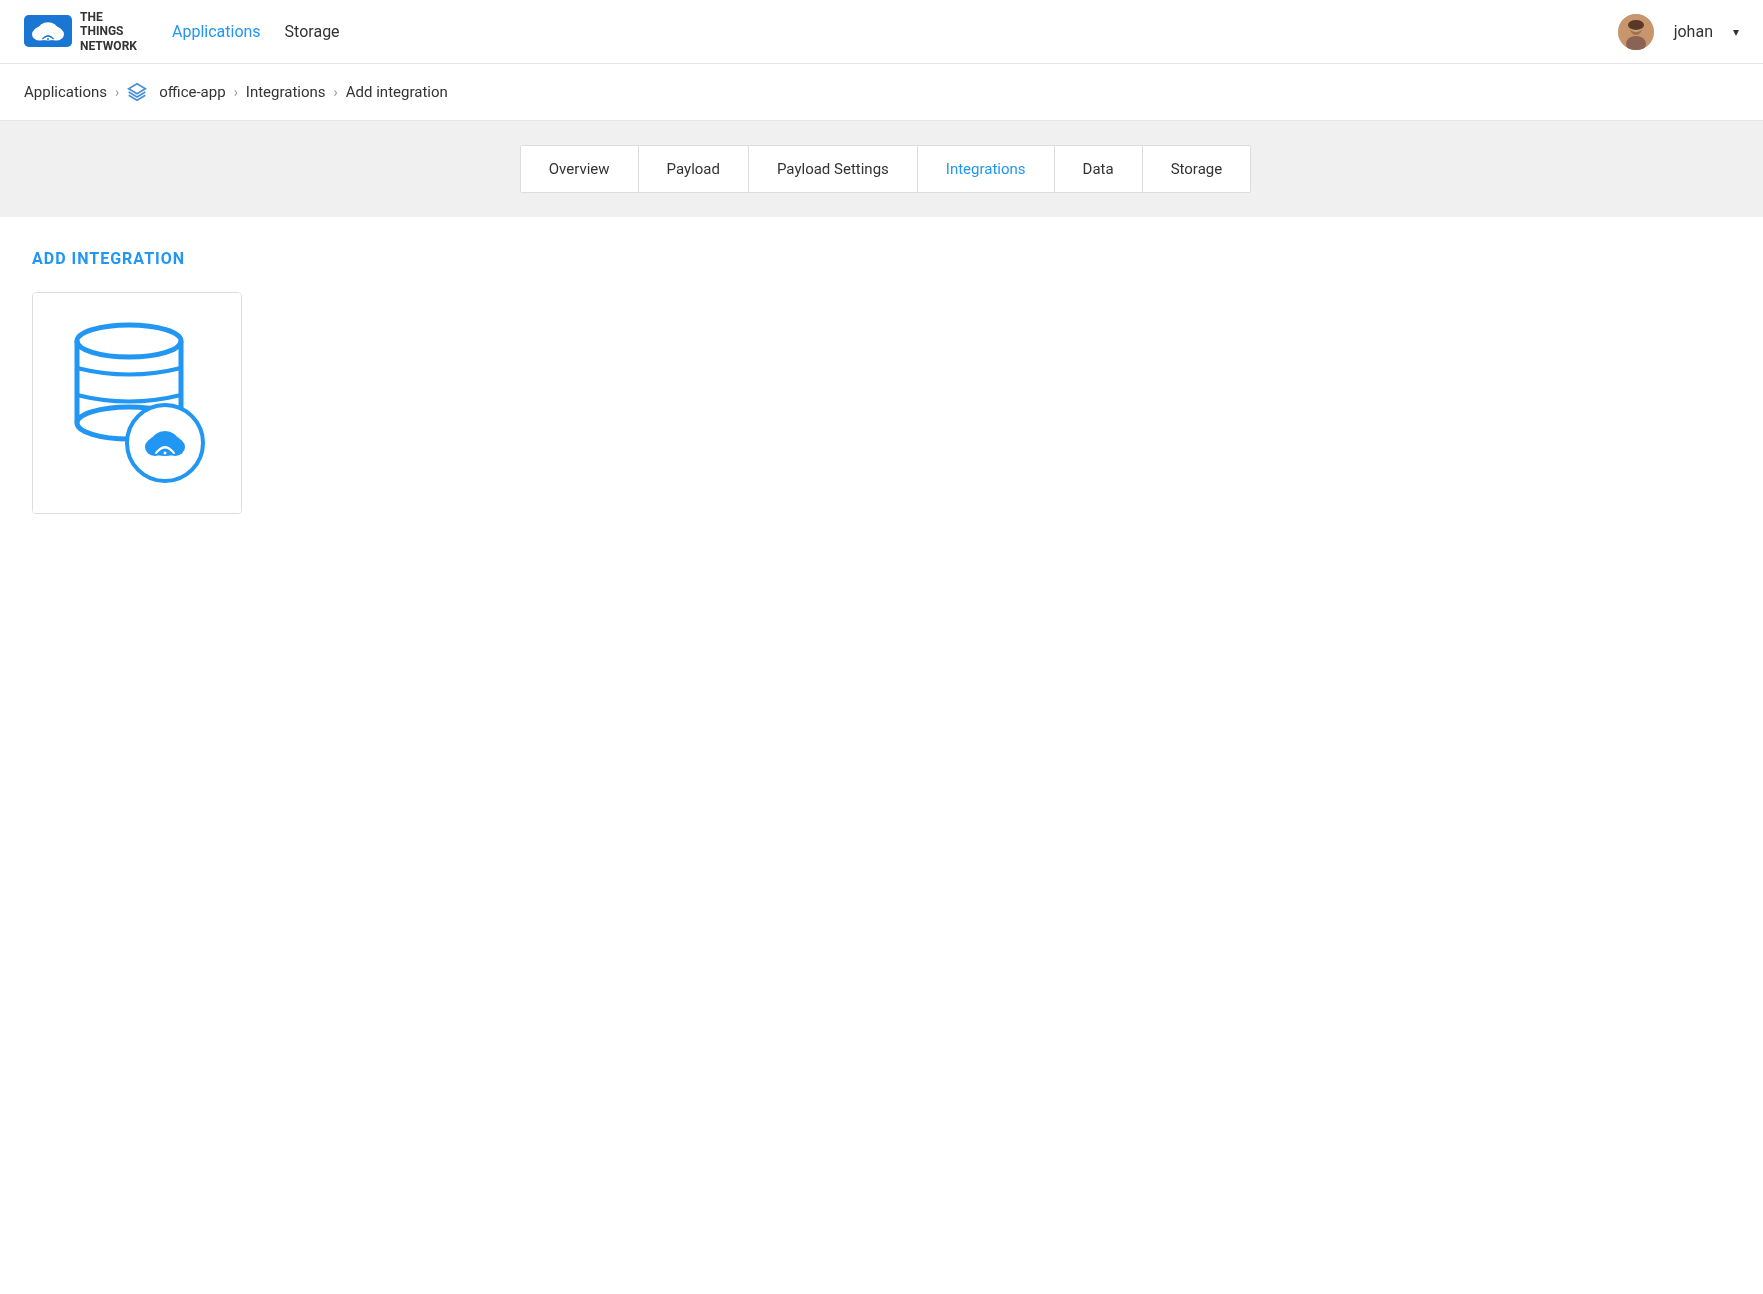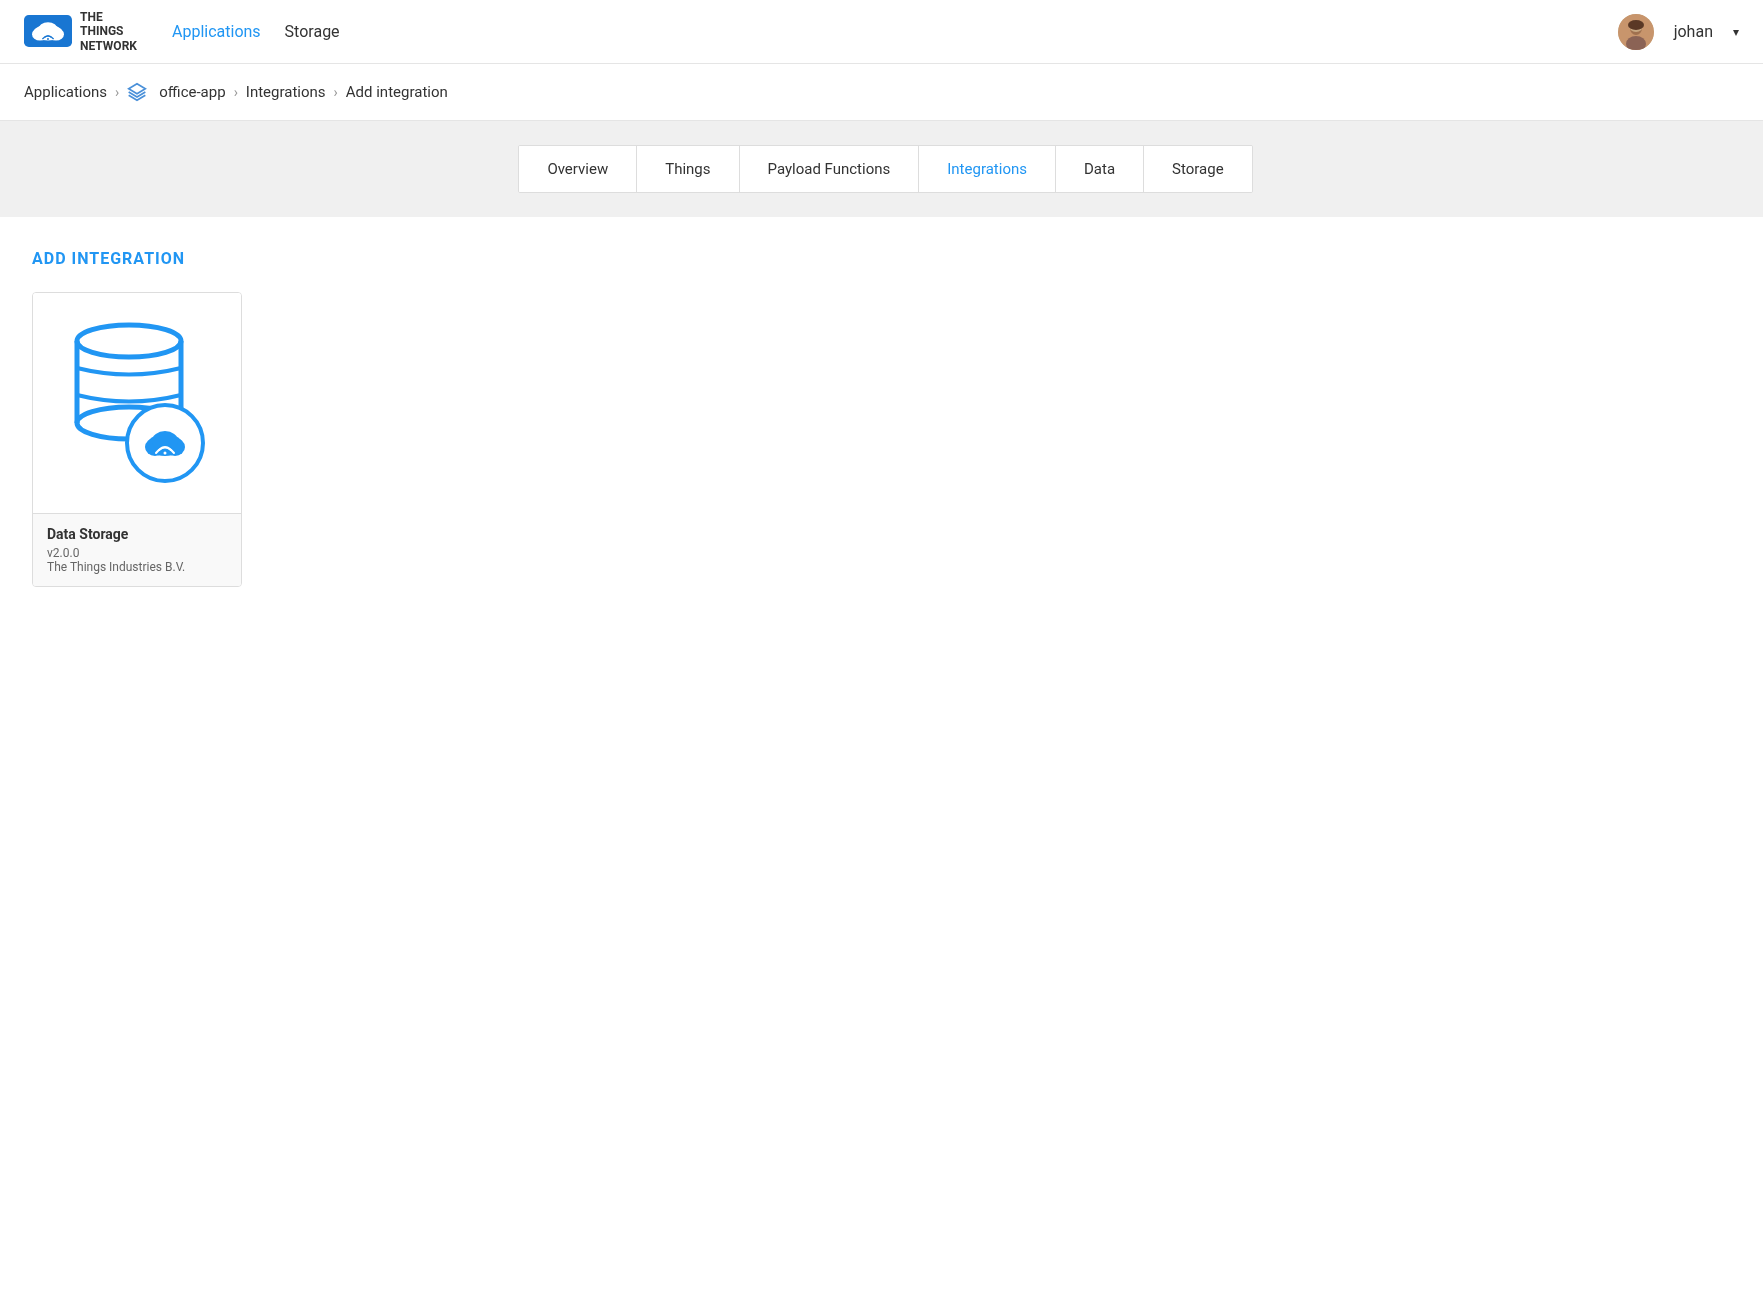--- a/index.html
+++ b/index.html
@@ -240,22 +240,22 @@
   <a class="breadcrumb-link">office-app</a>
   <span class="breadcrumb-sep">›</span>
   <a class="breadcrumb-link">Integrations</a>
   <span class="breadcrumb-sep">›</span>
   <span class="breadcrumb-current">Add integration</span>
 </div>
 
 <div class="tab-area-wrapper">
   <div class="tabs">
     <div class="tab">Overview</div>
-    <div class="tab">Things</div>
-    <div class="tab">Payload Functions</div>
+    <div class="tab">Payload</div>
+    <div class="tab">Payload Settings</div>
     <div class="tab active">Integrations</div>
     <div class="tab">Data</div>
     <div class="tab">Storage</div>
   </div>
 </div>
 <div class="tab-area-wrapper-bottom"></div>
 
 <div class="page-content">
   <h2 class="section-title">ADD INTEGRATION</h2>
 
@@ -281,20 +281,15 @@
           <ellipse cx="108" cy="132" rx="18" ry="11" fill="#2196F3"></ellipse>
           <ellipse cx="98" cy="134" rx="10" ry="9" fill="#2196F3"></ellipse>
           <ellipse cx="118" cy="134" rx="10" ry="9" fill="#2196F3"></ellipse>
           <ellipse cx="108" cy="128" rx="13" ry="10" fill="#2196F3"></ellipse>
 
           <path d="M102 137 Q108 131 114 137" stroke="white" stroke-width="2" fill="none" stroke-linecap="round"></path>
           <path d="M99 140 Q108 129 117 140" stroke="white" stroke-width="2" fill="none" stroke-linecap="round"></path>
           <circle cx="108" cy="140" r="1.5" fill="white"></circle>
         </svg>
       </div>
-      <div class="card-info">
-        <div class="card-name">Data Storage</div>
-        <div class="card-version">v2.0.0</div>
-        <div class="card-author">The Things Industries B.V.</div>
-      </div>
     </div>
   </div>
 </div>
 
 </body></html>

